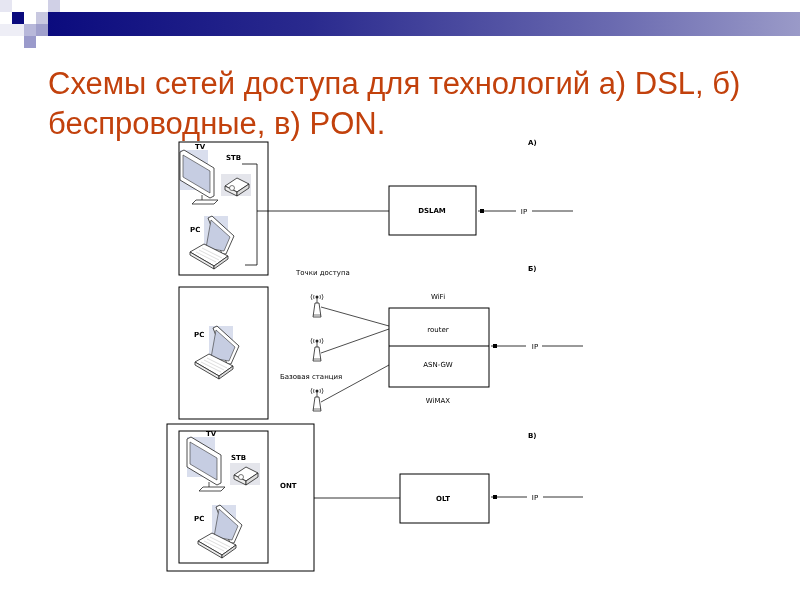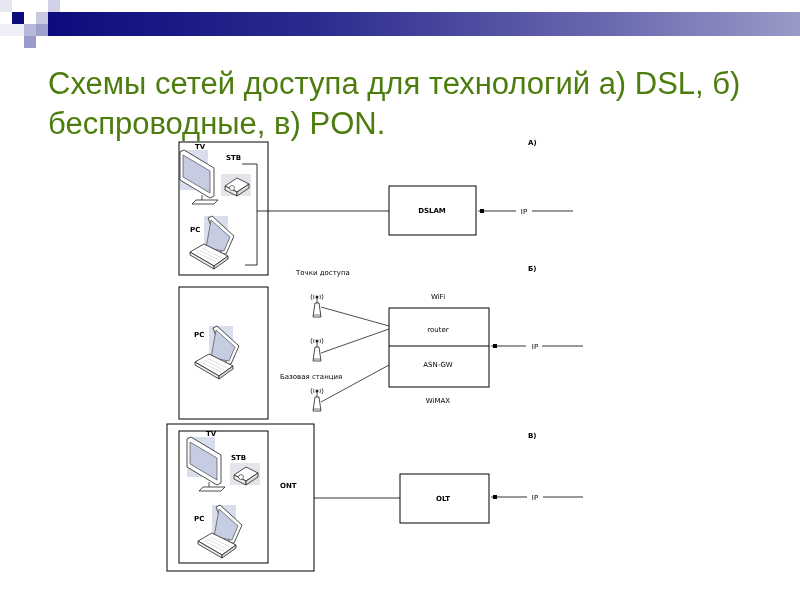--- a/index.html
+++ b/index.html
@@ -2,21 +2,21 @@
 <html><head>
 <meta charset="utf-8">
 <style>
   html, body { margin:0; padding:0; }
   body { width:800px; height:600px; background:#ffffff; position:relative; overflow:hidden;
          font-family:"Liberation Sans", sans-serif; }
   .banner { position:absolute; left:48px; top:12px; width:752px; height:24px;
             background:linear-gradient(to right, #0b0b7e 0%, #2a2a8e 35%, #6a6ab0 75%, #9a9ac8 100%); }
   .sq { position:absolute; width:12px; height:12px; }
   .title { position:absolute; left:48px; top:64px; width:720px; font-size:31px; line-height:40px;
-           color:#4d7c0f; font-family:"Liberation Sans", sans-serif; }
+           color:#c2410c; font-family:"Liberation Sans", sans-serif; }
   svg.diagram { position:absolute; left:0; top:0; }
   .lbl { font-family:"DejaVu Sans", sans-serif; font-size:7px; fill:#000; }
   .lblb { font-family:"DejaVu Sans", sans-serif; font-size:7px; font-weight:bold; fill:#000; }
 </style>
 </head>
 <body>
 
 <div class="banner"></div>
 <div class="sq" style="left:0;top:0;width:12px;height:12px;background:#e6e6f2;"></div>
 <div class="sq" style="left:48px;top:0;background:#d0d0e6;"></div>

